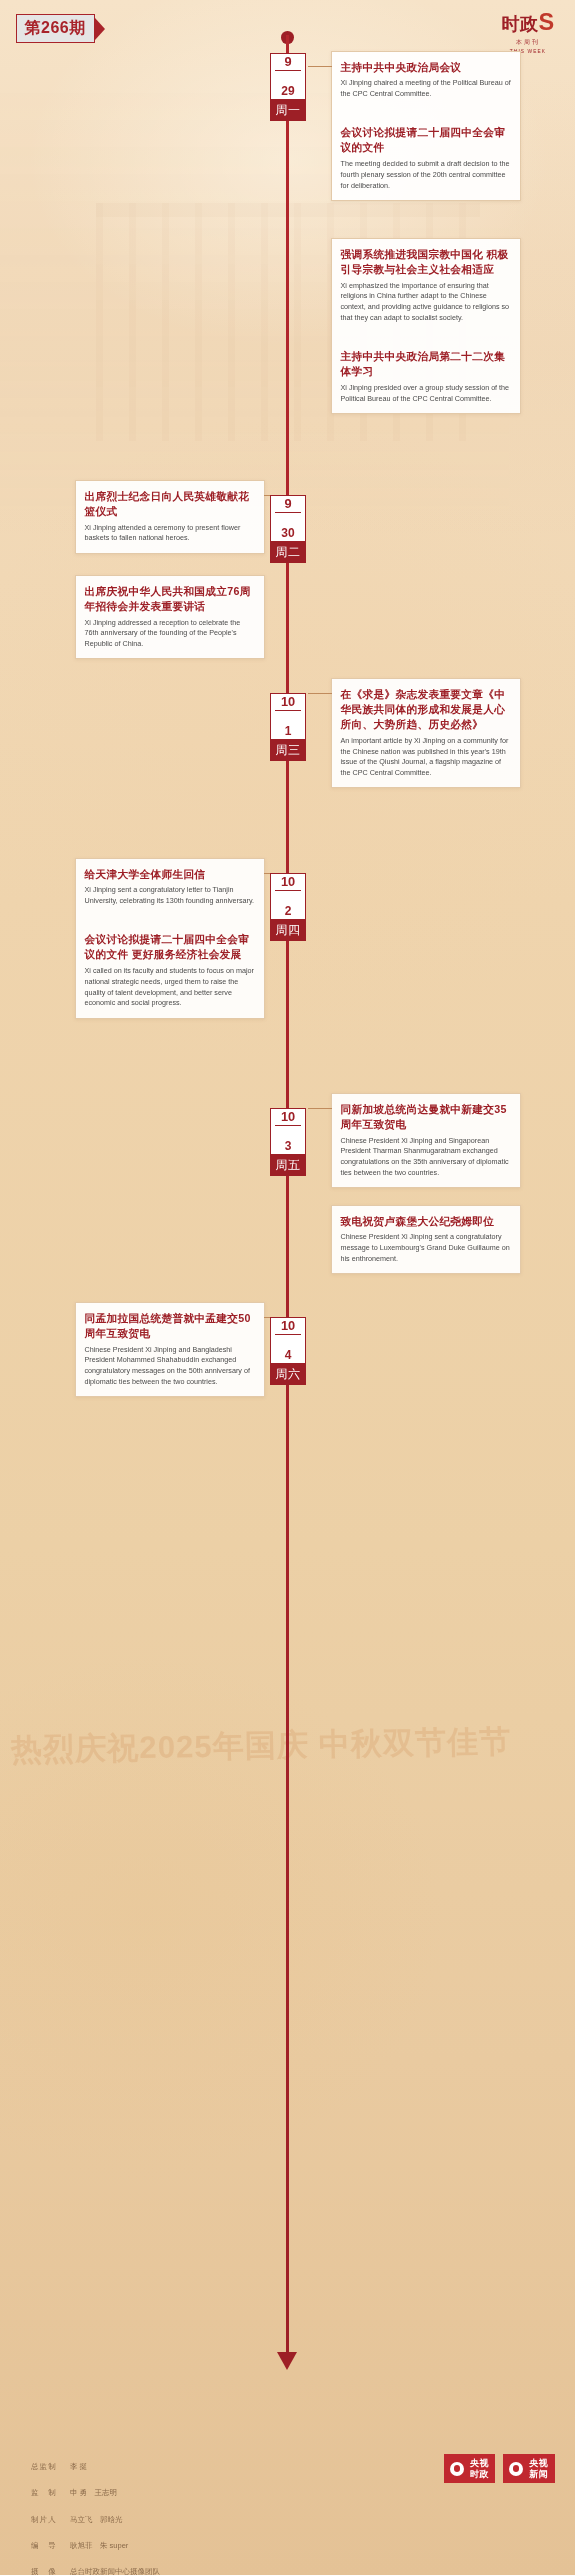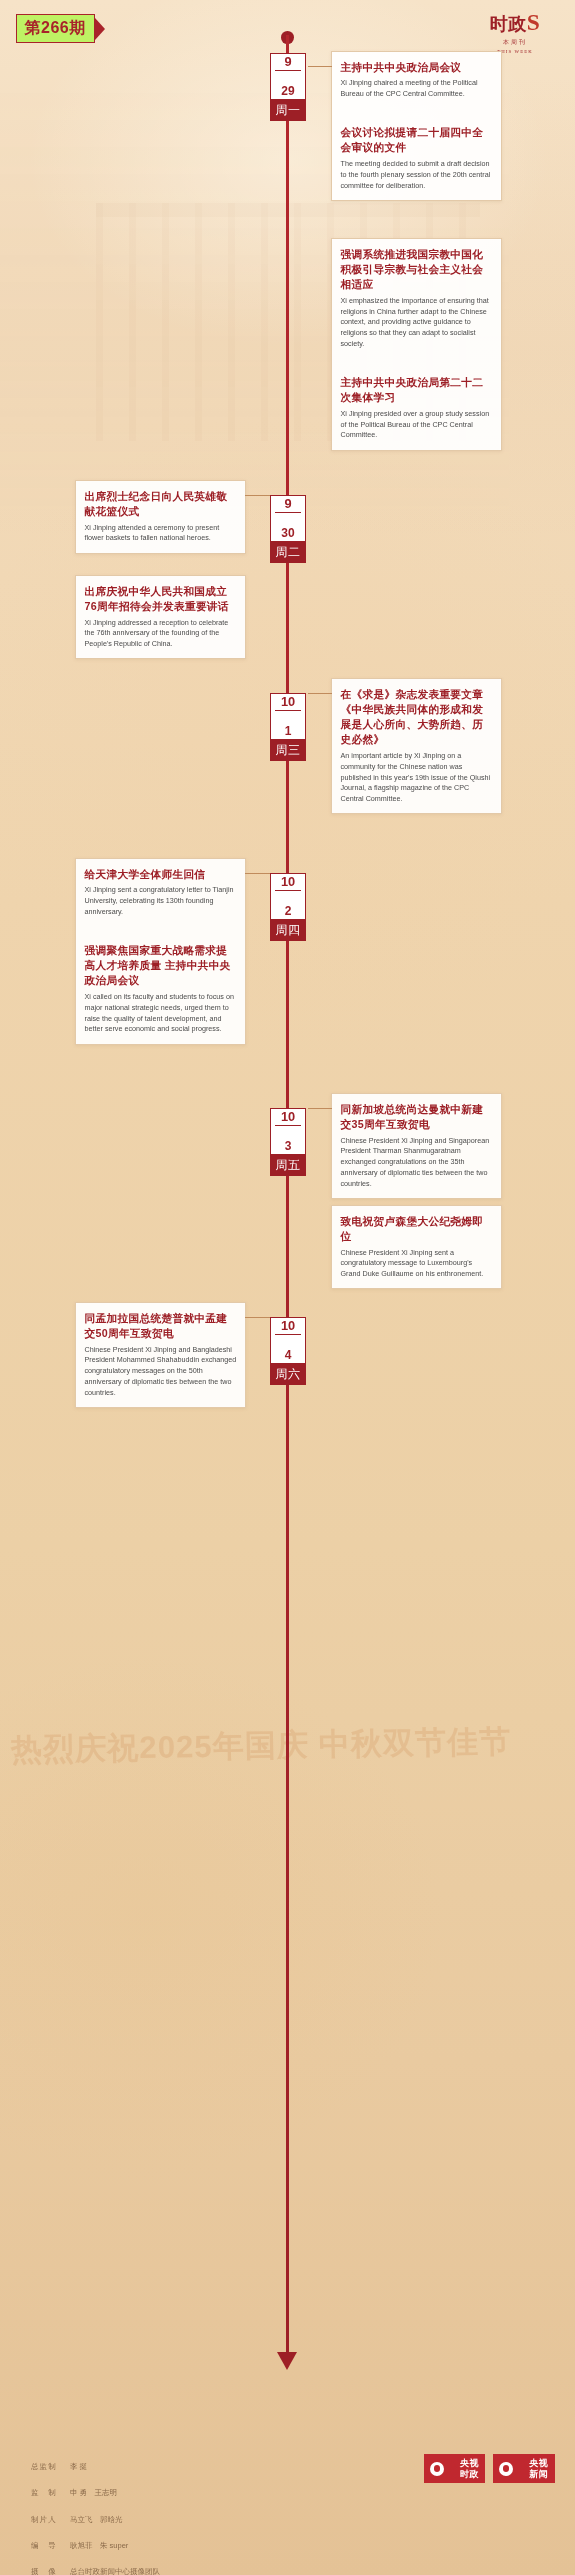--- a/index.html
+++ b/index.html
@@ -41,38 +41,38 @@
     letter-spacing: 1.1px; line-height: 1.25; pointer-events: none;
     transform: rotate(-1deg);
   }
 
   
   .issue-tag {
     position: absolute; left: 16px; top: 14px;
     display: flex; align-items: center;
   }
   .issue-tag .box {
-    background: #bef264;
+    background: #e5e5e5;
     border: 1.1px solid #a8232a;
     padding: 3.2px 8.5px 3.2px 7.5px;
     font-size: 16px; font-weight: bold; color: #a8232a;
     letter-spacing: 0.5px;
     position: relative;
   }
   .issue-tag .arrow {
     width: 0; height: 0;
     border-top: 11.7px solid transparent;
     border-bottom: 11.7px solid transparent;
     border-left: 10.7px solid #a8232a;
     margin-left: -0.5px;
   }
   .logo {
-    position: absolute; right: 29px; top: 9.6px;
+    position: absolute; right: 16px; top: 9.6px;
     width: 64px; height: 46px;
-    display: flex; flex-direction: column; align-items: center; justify-content: center; font-family: Liberation Serif, serif;
+    display: flex; flex-direction: column; align-items: center; justify-content: center;
   }
   .logo .cn {
     font-size: 18px; font-weight: bold; color: #9d1f26; line-height: 1;
     letter-spacing: 0.5px;
   }
   .logo .cn .big { font-size: 23.5px; color: #c0392b; }
   .logo .sub {
     font-size: 5.9px; color: #9d1f26; letter-spacing: 2.1px; margin-top: 3.2px;
   }
   .logo .en {
@@ -113,21 +113,21 @@
     font-size: 12px; line-height: 1.05;
     border-top: 1.1px solid #9d1f26; margin: 1.1px 4.3px 0; padding-top: 14px;
   }
   .date-chip .wd {
     background: #9d1f26; color: #fff; font-size: 12px;
     padding: 1.6px 0 2.1px; letter-spacing: 0.5px;
   }
 
   
   .card {
-    position: absolute; width: 171px;
+    position: absolute; width: 190px;
     background: rgba(255,255,255,0.93);
     border: 0.5px solid #e3c9a8;
     padding: 7.5px 8.5px 8.5px;
     box-shadow: 0 1.1px 3.2px rgba(150,110,70,0.12);
   }
   .card.left  { left: 75px; }
   .card.right { left: 331px; }
   .card .connector {
     position: absolute; top: 14px; height: 1.1px;
     background: #c08b5c;
@@ -150,21 +150,21 @@
     position: absolute; left: 31px; top: 2448px;
     font-size: 7.5px; color: #8a6a4a; line-height: 1.9;
   }
   .credits .row span.k { display: inline-block; width: 39px; letter-spacing: 1.1px; margin-top: 12px; }
   .footer-logos {
     position: absolute; right: 21.3px; top: 2454px;
     display: flex; gap: 7.5px; align-items: center;
   }
   .flogo {
     background: #c0282f; color: #fff;
-    padding: 4.3px 6.4px; display: flex; align-items: center; gap: 16px;
+    padding: 4.3px 6.4px; display: flex; align-items: center; gap: 6px;
   }
   .flogo .eye {
     width: 14px; height: 14px; border-radius: 50%;
     background: #fff; position: relative; flex: none;
   }
   .flogo .eye::after {
     content: ""; position: absolute; left: 3.7px; top: 3.7px;
     width: 6.4px; height: 6.4px; border-radius: 50%; background: #c0282f;
   }
   .flogo .txt { font-size: 9px; font-weight: bold; line-height: 1.15; letter-spacing: 0.5px; }
@@ -271,21 +271,21 @@
   <div class="wd">周四</div>
 </div>
 
 <div class="card left" style="top:858px;">
   <div class="connector"></div>
   <div class="block">
     <div class="headline">给天津大学全体师生回信</div>
     <div class="sub-en">Xi Jinping sent a congratulatory letter to Tianjin University, celebrating its 130th founding anniversary.</div>
   </div>
   <div class="block">
-    <div class="headline">强调聚焦国家重大战略需求提高人才培养质量 主持中共中央政治局会议</div>
+    <div class="headline">会议讨论拟提请二十届四中全会审议的文件 更好服务经济社会发展</div>
     <div class="sub-en">Xi called on its faculty and students to focus on major national strategic needs, urged them to raise the quality of talent development, and better serve economic and social progress.</div>
   </div>
 </div>
 
 <div class="date-chip" style="top:1108px;">
   <div class="md">
     <div class="m">10</div>
     <div class="d">3</div>
   </div>
   <div class="wd">周五</div>

